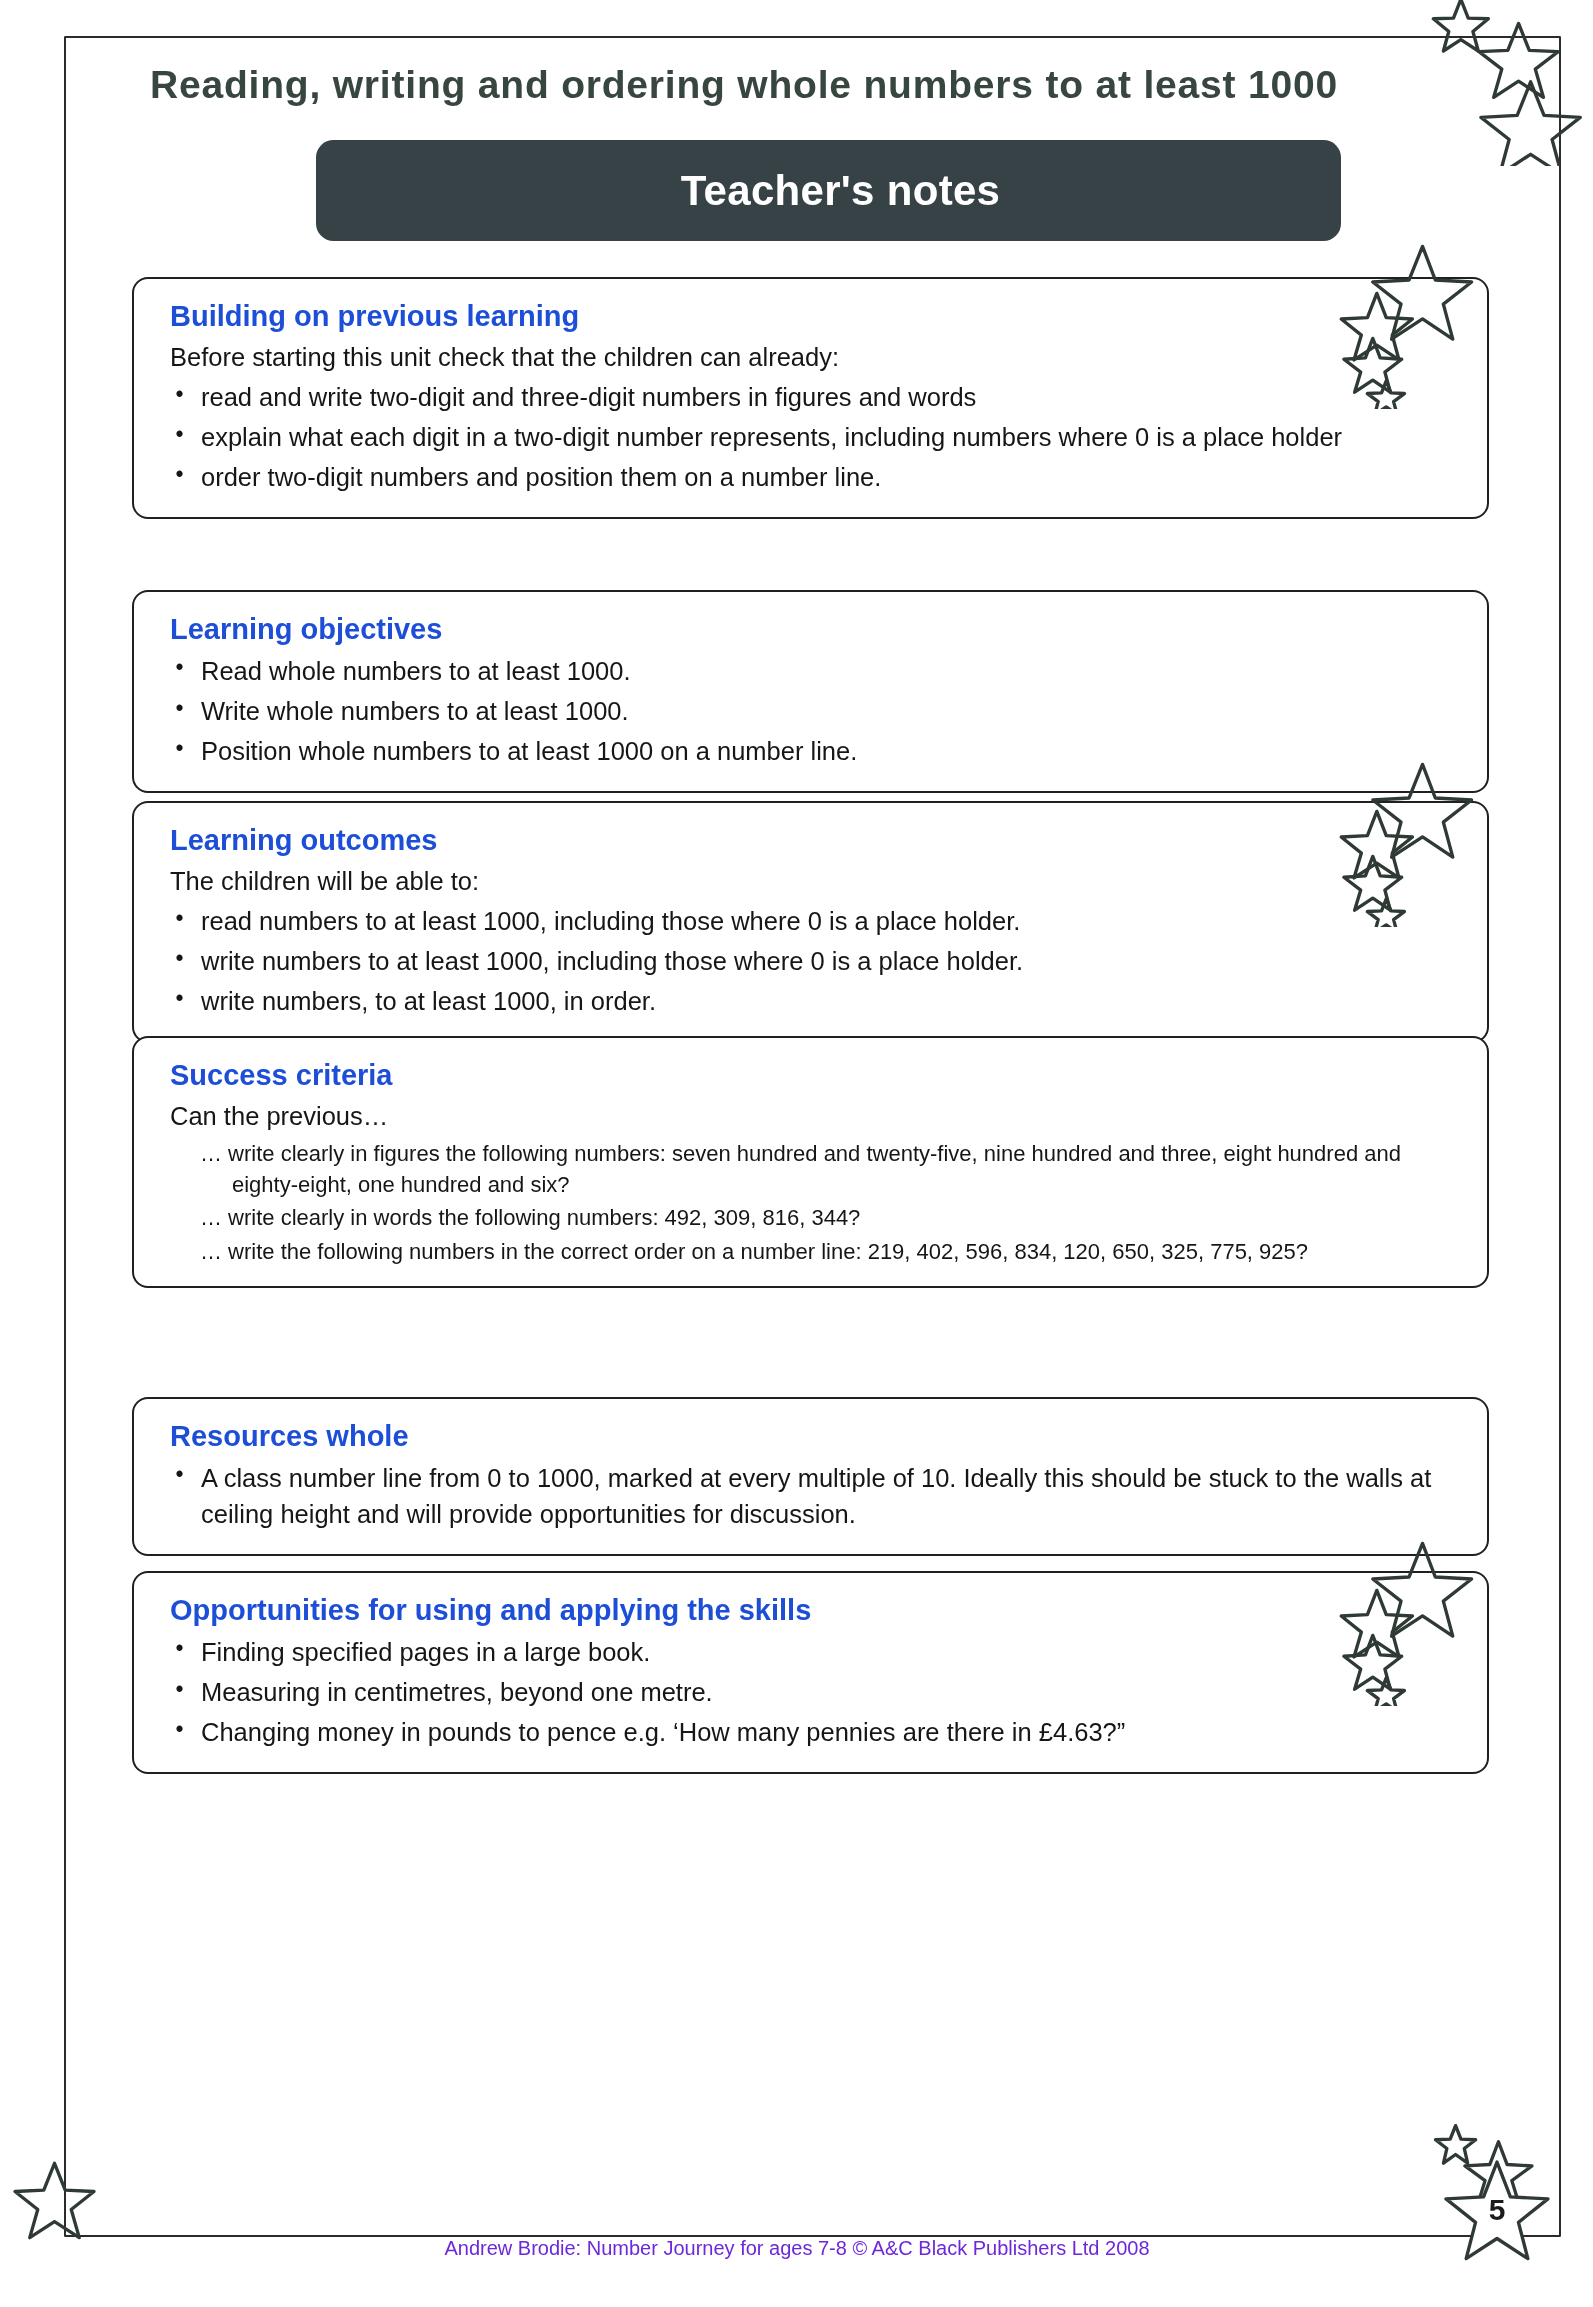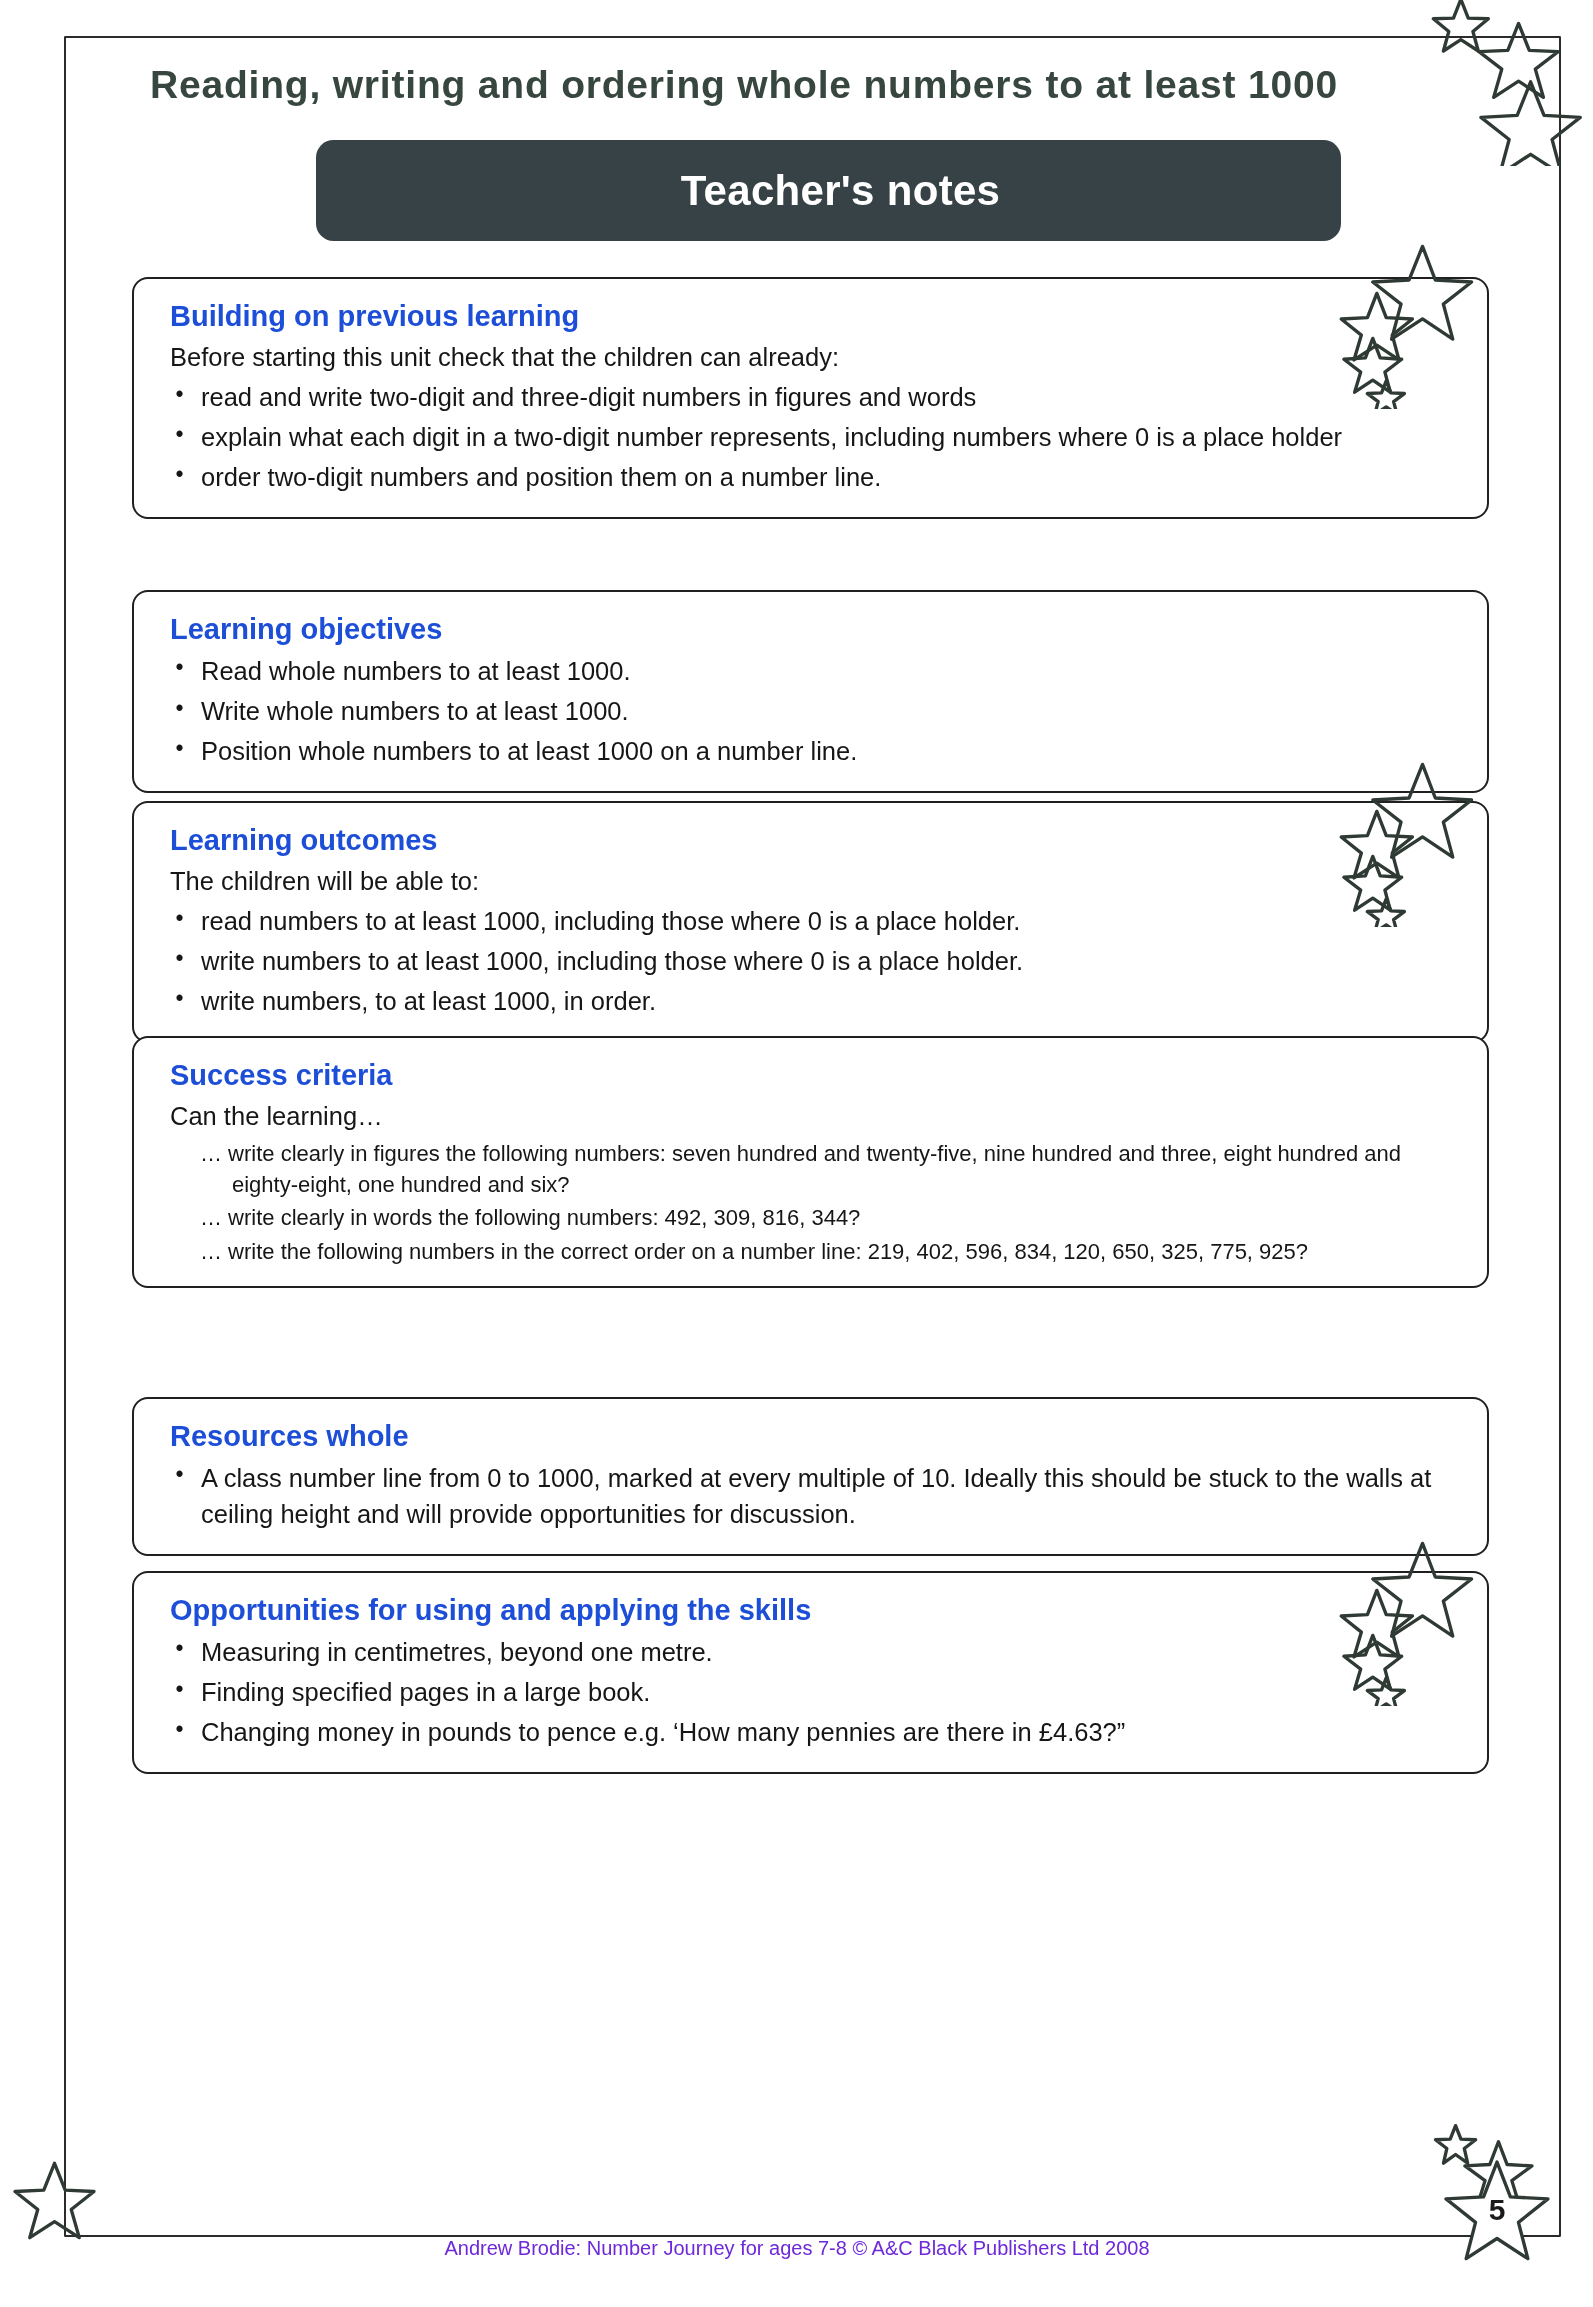--- a/index.html
+++ b/index.html
@@ -205,40 +205,40 @@
   <div class="box-lead">The children will be able to:</div>
   <ul class="bullets">
     <li>read numbers to at least 1000, including those where 0 is a place holder.</li>
     <li>write numbers to at least 1000, including those where 0 is a place holder.</li>
     <li>write numbers, to at least 1000, in order.</li>
   </ul>
 </div>
 
 <div class="note-box" id="box-success">
   <div class="box-heading">Success criteria</div>
-  <div class="box-lead">Can the learning…</div>
+  <div class="box-lead">Can the previous…</div>
   <ul class="dots">
     <li>… write clearly in figures the following numbers: seven hundred and twenty-five, nine hundred and three, eight hundred and eighty-eight, one hundred and six?</li>
     <li>… write clearly in words the following numbers: 492, 309, 816, 344?</li>
     <li>… write the following numbers in the correct order on a number line: 219, 402, 596, 834, 120, 650, 325, 775, 925?</li>
   </ul>
 </div>
 
 <div class="note-box" id="box-resources">
   <div class="box-heading">Resources whole</div>
   <ul class="bullets">
     <li>A class number line from 0 to 1000, marked at every multiple of 10. Ideally this should be stuck to the walls at ceiling height and will provide opportunities for discussion.</li>
   </ul>
 </div>
 
 <div class="note-box" id="box-opps">
   <div class="box-heading">Opportunities for using and applying the skills</div>
   <ul class="bullets">
+    <li>Finding specified pages in a large book.</li>
     <li>Measuring in centimetres, beyond one metre.</li>
-    <li>Finding specified pages in a large book.</li>
     <li>Changing money in pounds to pence e.g. ‘How many pennies are there in £4.63?”</li>
   </ul>
 </div>
 
 <div class="star-cluster" id="stars-topright">
   <svg width="161" height="175" viewBox="0 0 240 260">
     <g fill="none" stroke="#2e3a33" stroke-width="5" stroke-linejoin="round">
       <polygon points="46,12 57,40 87,41 64,60 72,89 46,72 20,89 28,60 5,41 35,40"></polygon>
       <polygon points="132,48 148,88 191,90 157,116 169,158 132,134 95,158 107,116 73,90 116,88"></polygon>
       <polygon points="150,135 170,185 224,188 182,221 196,273 150,243 104,273 118,221 76,188 130,185"></polygon>

